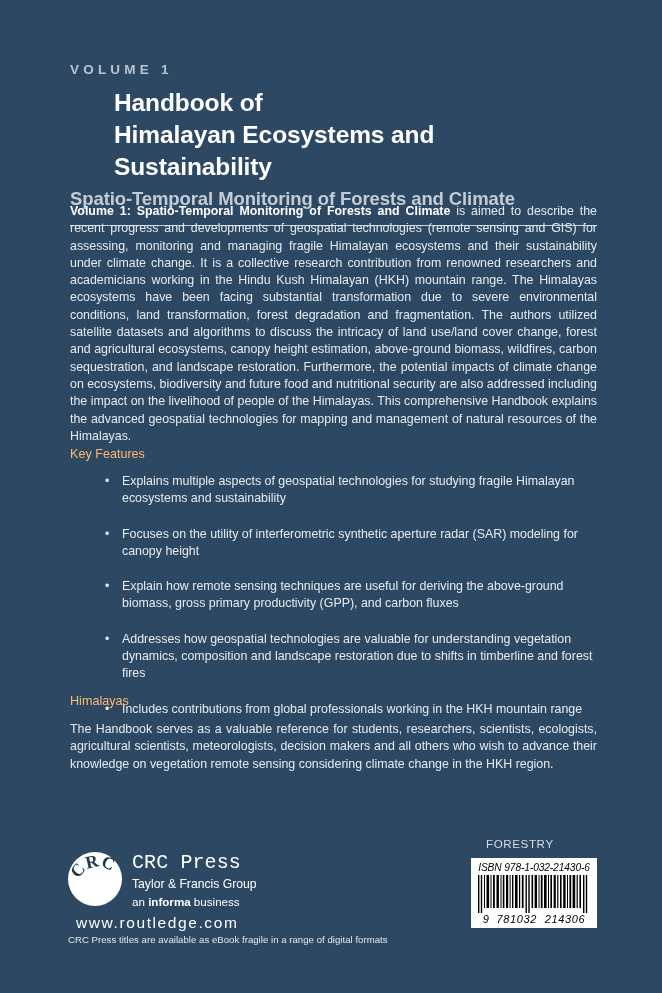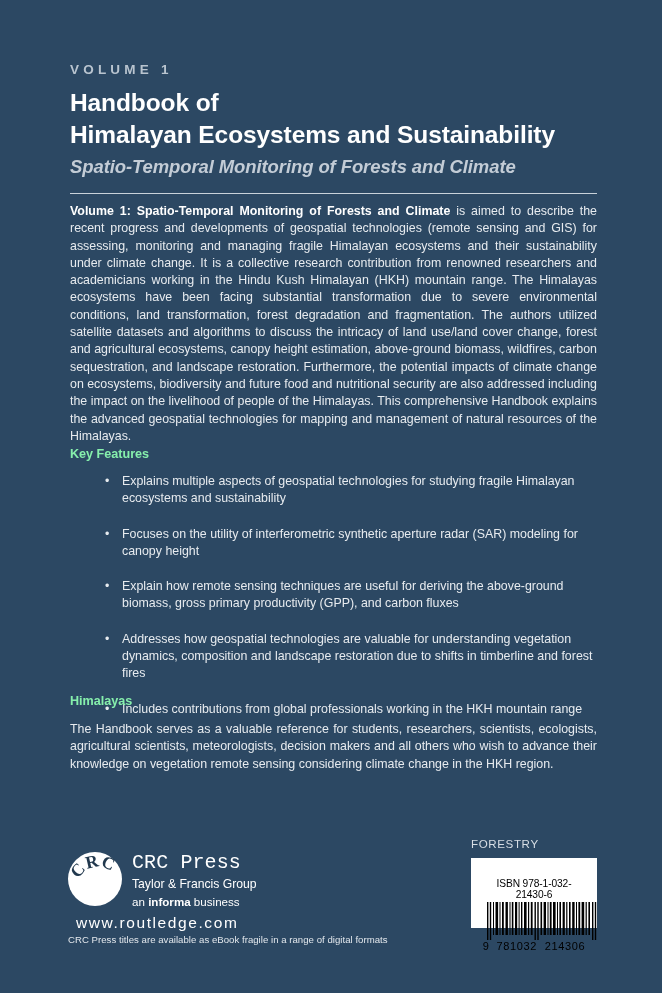--- a/index.html
+++ b/index.html
@@ -38,29 +38,29 @@
     color: #b9c4cf;
     line-height: 1.2;
     margin-bottom: 9px;
   }
   .title-line {
     font-size: 24.5px;
     font-weight: bold;
     color: #ffffff;
     line-height: 1.30;
     letter-spacing: -0.1px;
+    margin-left: 44px;
   }
   .subtitle {
     font-size: 18.5px;
     font-weight: bold;
     color: #c3ccd6;
     line-height: 1.30;
     margin-top: 4px;
     letter-spacing: -0.1px;
-    font-style: italic;
   }
   .rule {
     width: 527px;
     height: 1px;
     background: #c9d2da;
     margin-top: 14px;
   }
 
   
   .body-copy {
@@ -75,22 +75,22 @@
     text-justify: inter-word;
   }
   .body-copy .lead {
     font-weight: bold;
     color: #ffffff;
   }
 
   
   .section-heading {
     font-size: 12.6px;
-    font-weight: bold;
-    color: #86efac;
+    font-weight: normal;
+    color: #fdba74;
   }
   .key-features-heading {
     position: absolute;
     left: 70px;
     top: 447px;
   }
   .features-list {
     position: absolute;
     left: 70px;
     top: 473px;
@@ -193,35 +193,36 @@
     left: 68px;
     top: 934px;
     font-size: 9.6px;
     color: #e2e7ec;
     letter-spacing: 0.03px;
   }
 
   
   .subject-label {
     position: absolute;
-    left: 471px;
+    left: 486px;
     top: 837px;
     font-size: 11.6px;
     color: #d7dee5;
     letter-spacing: 0.6px;
   }
   .barcode-box {
     position: absolute;
     left: 471px;
     top: 858px;
     width: 126px;
     height: 70px;
     background: #ffffff;
-    padding: 16px;
+    padding: 0;
     box-sizing: border-box;
+    font-style: italic;
   }
   .isbn-text {
     text-align: center;
     font-size: 10.2px;
     color: #000000;
     padding-top: 4px;
     letter-spacing: -0.1px;
     font-family: "Liberation Sans", sans-serif;
   }
   .bars {

